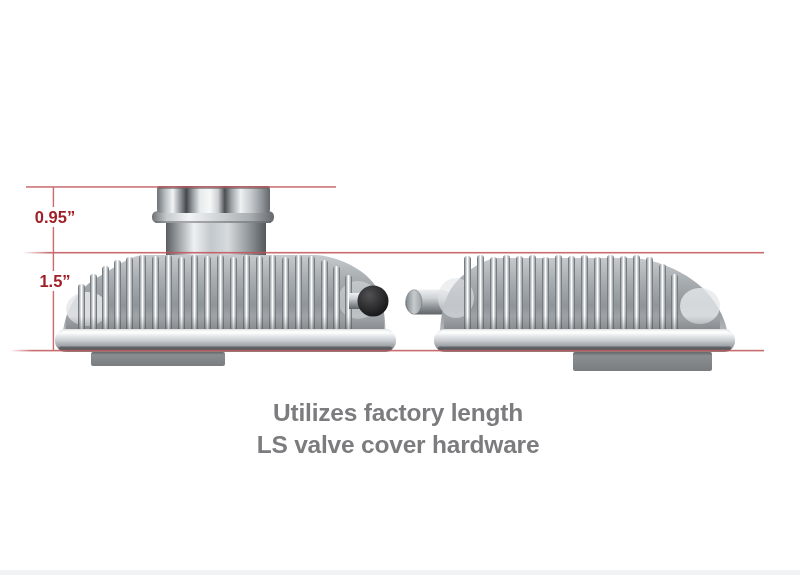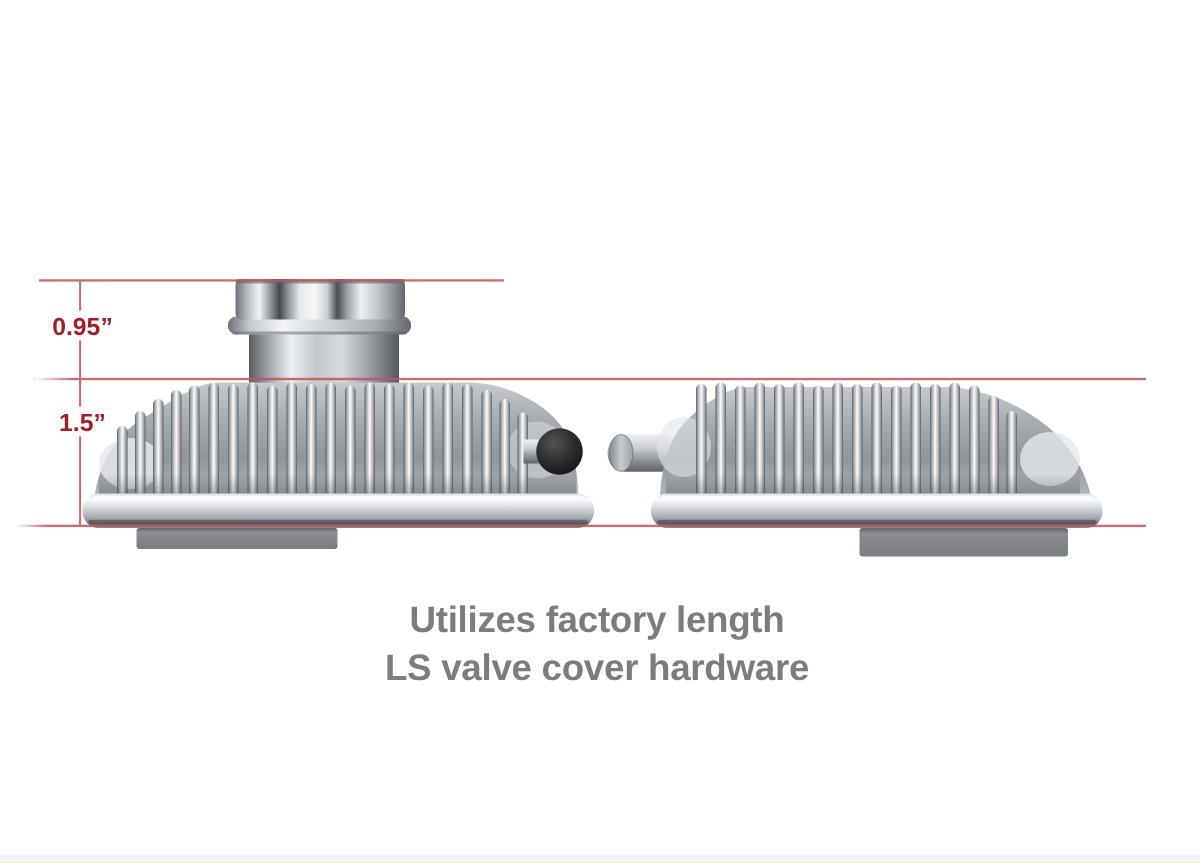--- a/index.html
+++ b/index.html
@@ -1,16 +1,16 @@
 <!DOCTYPE html>
 <html><head>
 <meta charset="utf-8">
 <style>
   html,body{margin:0;padding:0;background:#ffffff;}
-  #stage{position:relative;width:800px;height:575px;background:#f97316;overflow:hidden;}
+  #stage{position:relative;width:800px;height:575px;background:#a3a3a3;overflow:hidden;}
   svg{display:block;}
   .dim-label{font:700 16.5px "Liberation Sans", sans-serif;}
   .caption-text{font:700 24.5px "Liberation Sans", sans-serif;letter-spacing:-0.2px;}
 </style>
 </head>
 <body>
 
 <div id="stage">
 <svg width="800" height="575" viewBox="0 0 800 575" xmlns="http://www.w3.org/2000/svg">
   <defs>

